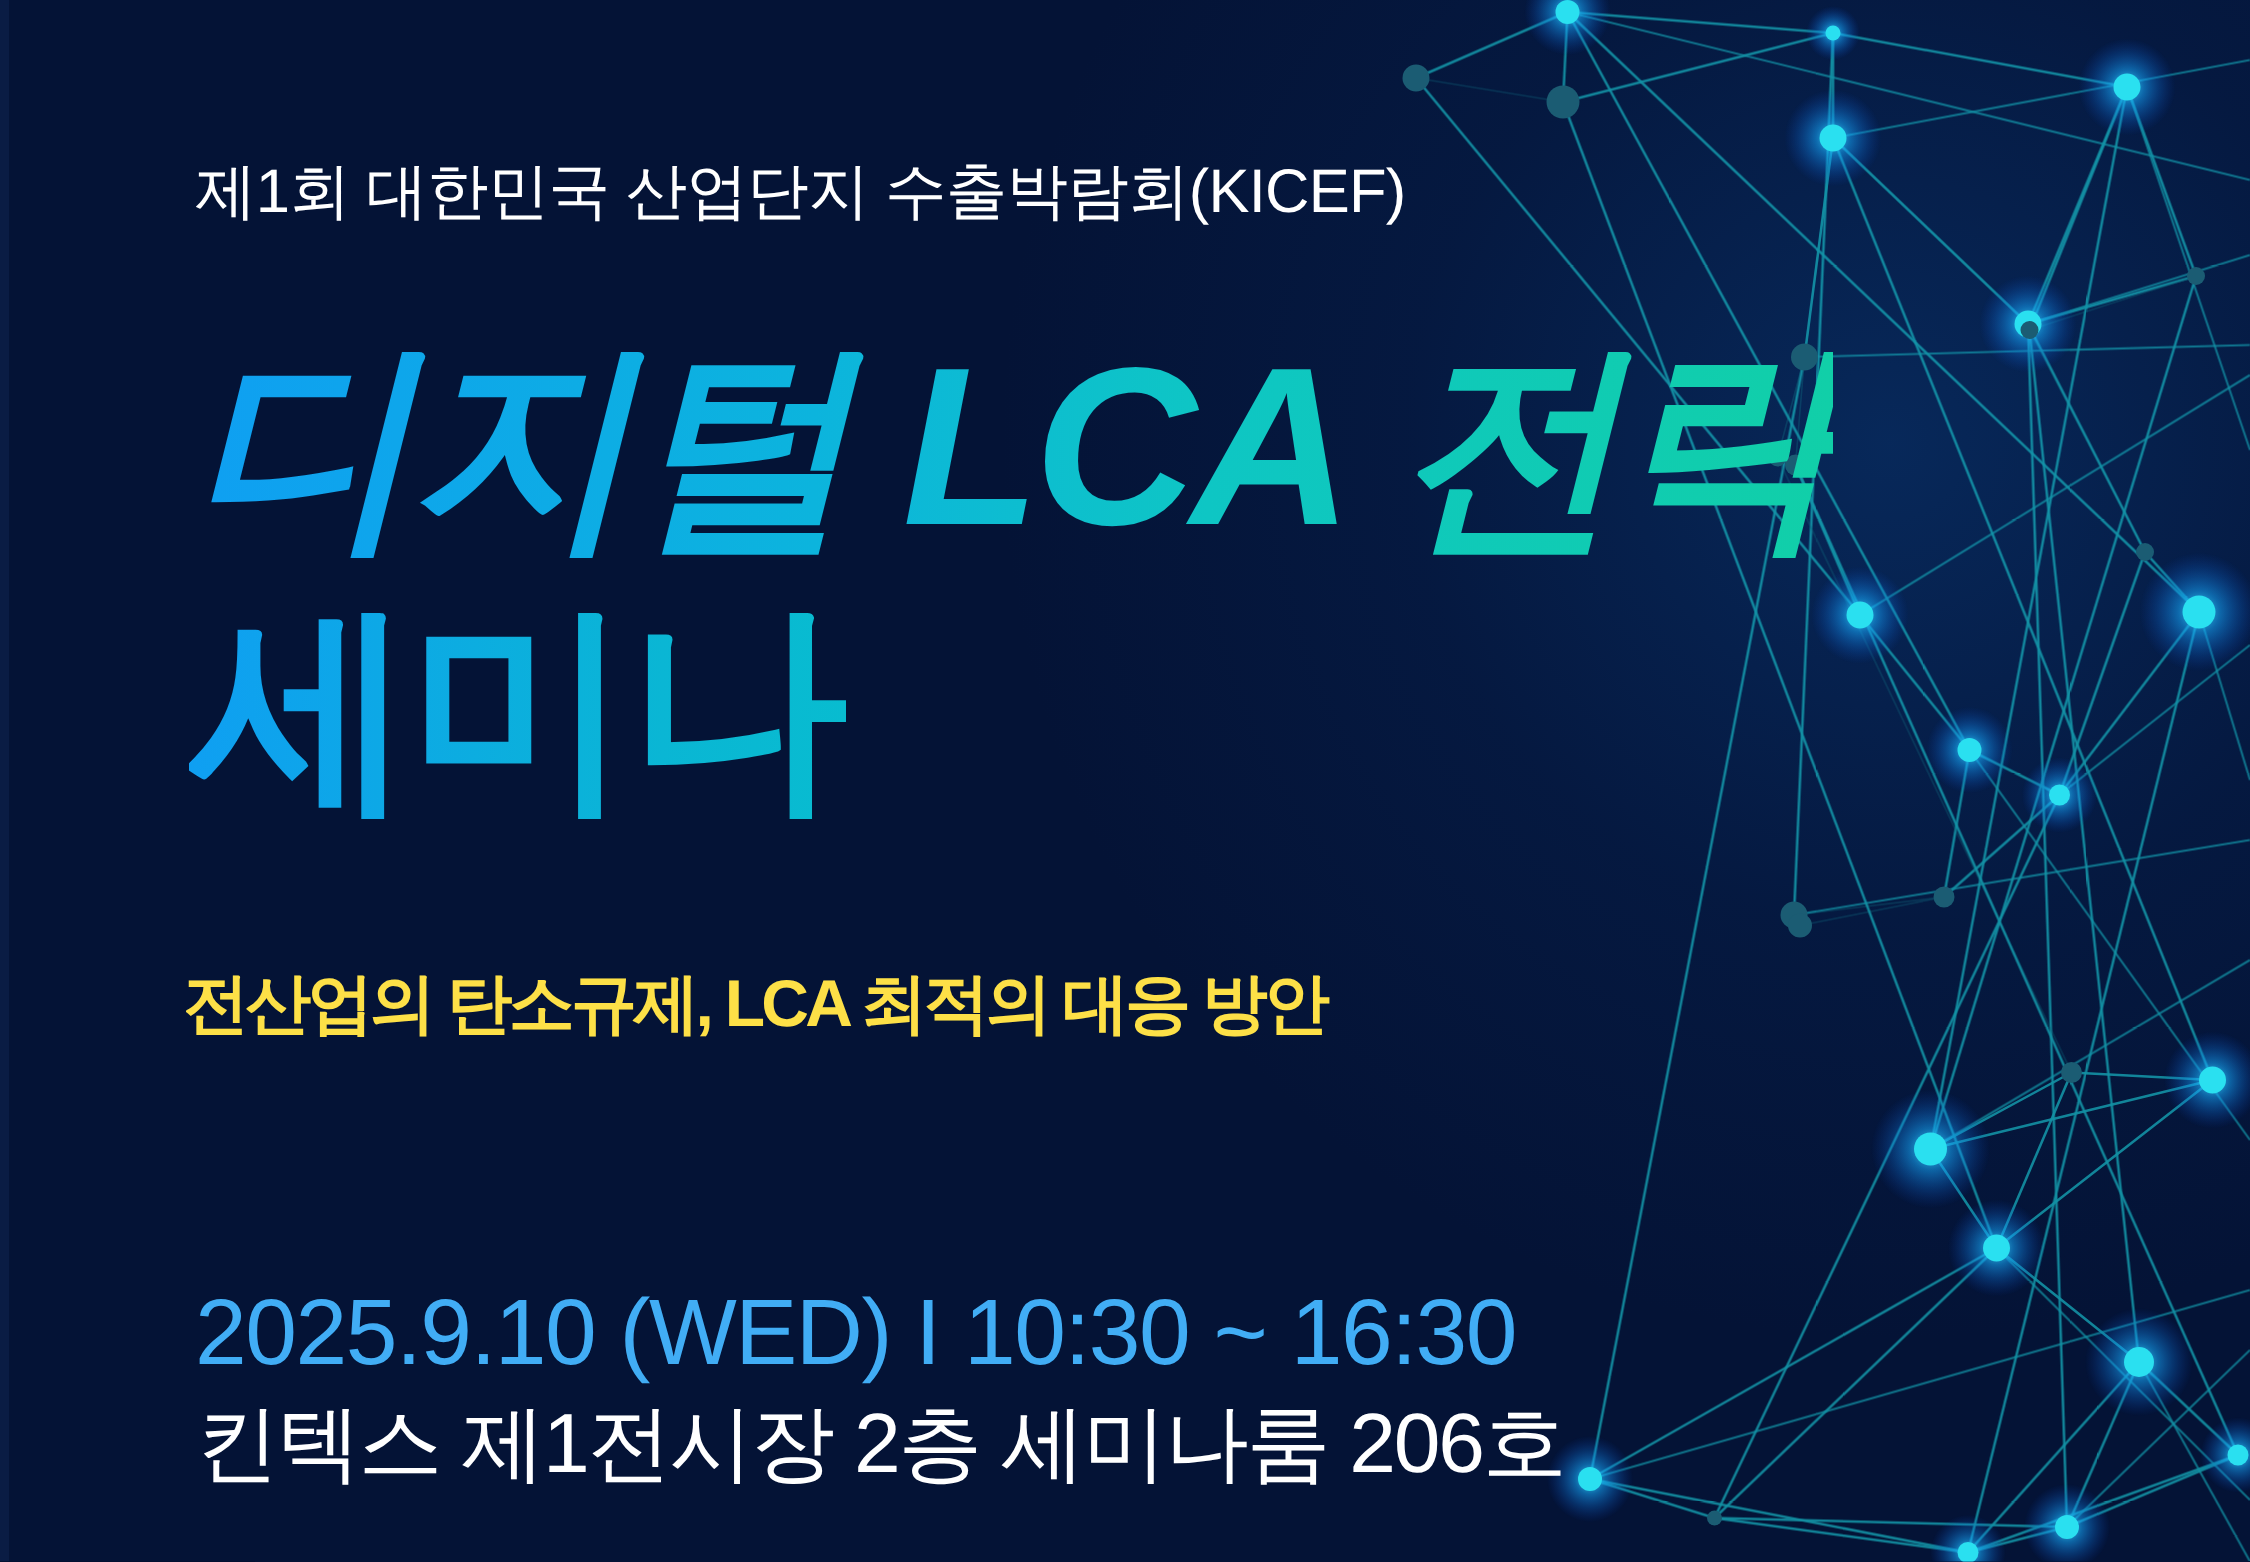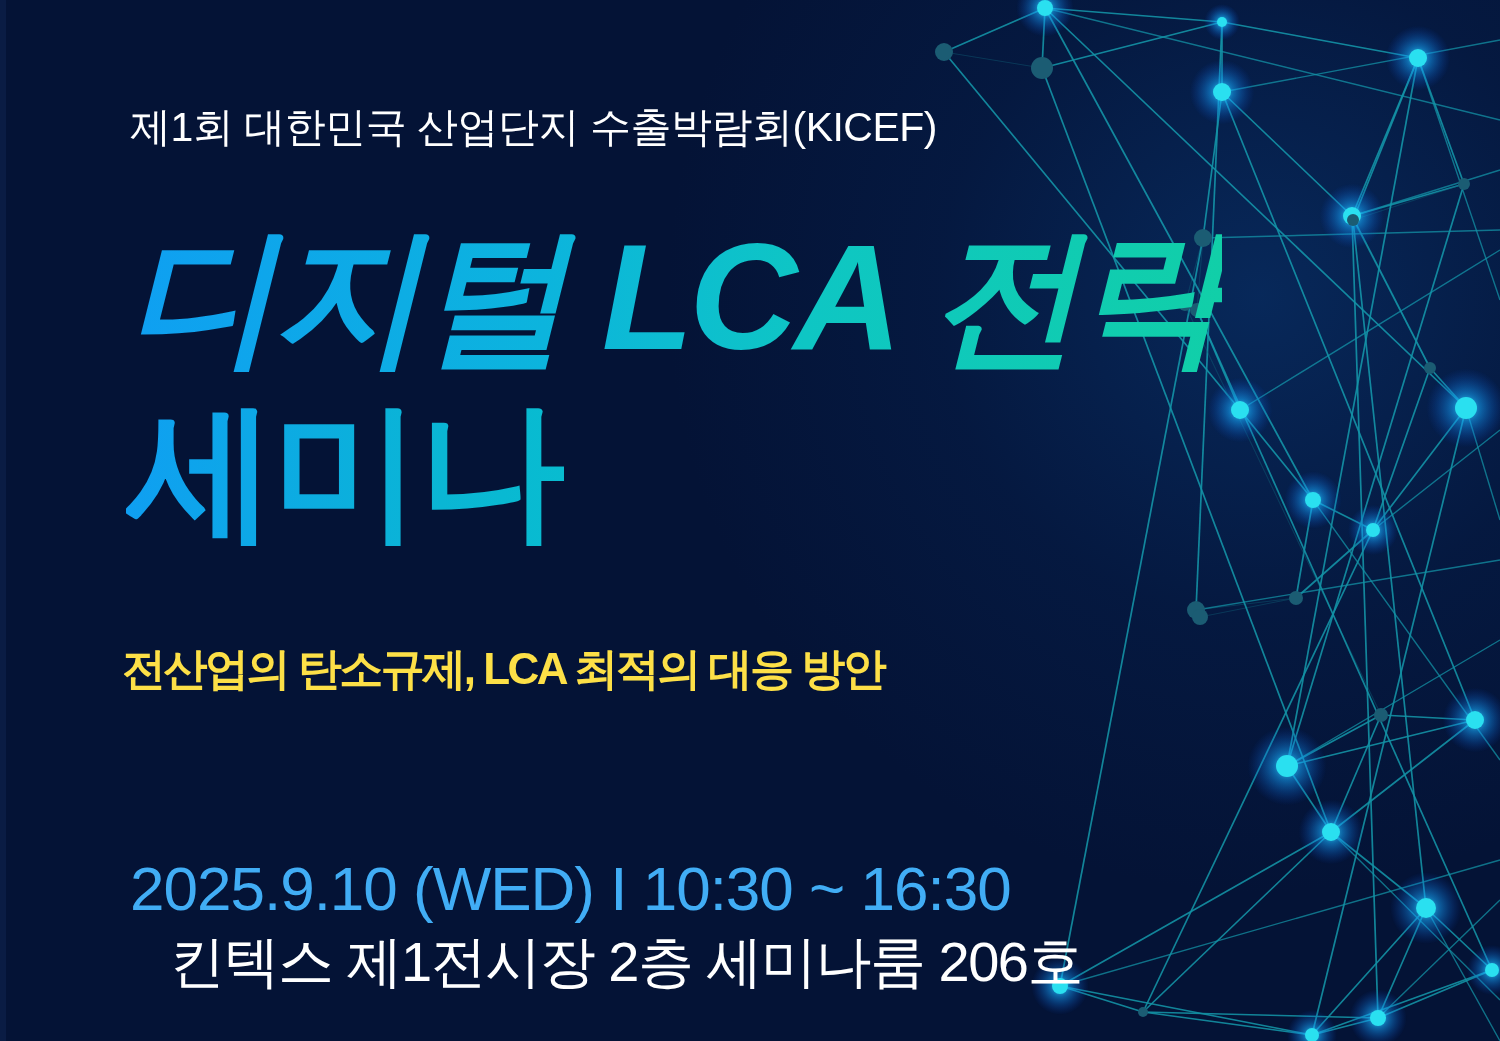--- a/index.html
+++ b/index.html
@@ -100,21 +100,20 @@
   }
   .venue {
     position: absolute;
     left: 130px;
     top: 925px;
     font-size: 56px;
     font-weight: 500;
     color: #ffffff;
     letter-spacing: -1.5px;
     white-space: nowrap;
-    margin-left: 39px;
   }
 </style>
 </head>
 <body>
 
 <div id="poster">
 
   <div class="bg-glow"></div>
   <div class="left-edge"></div>
 

